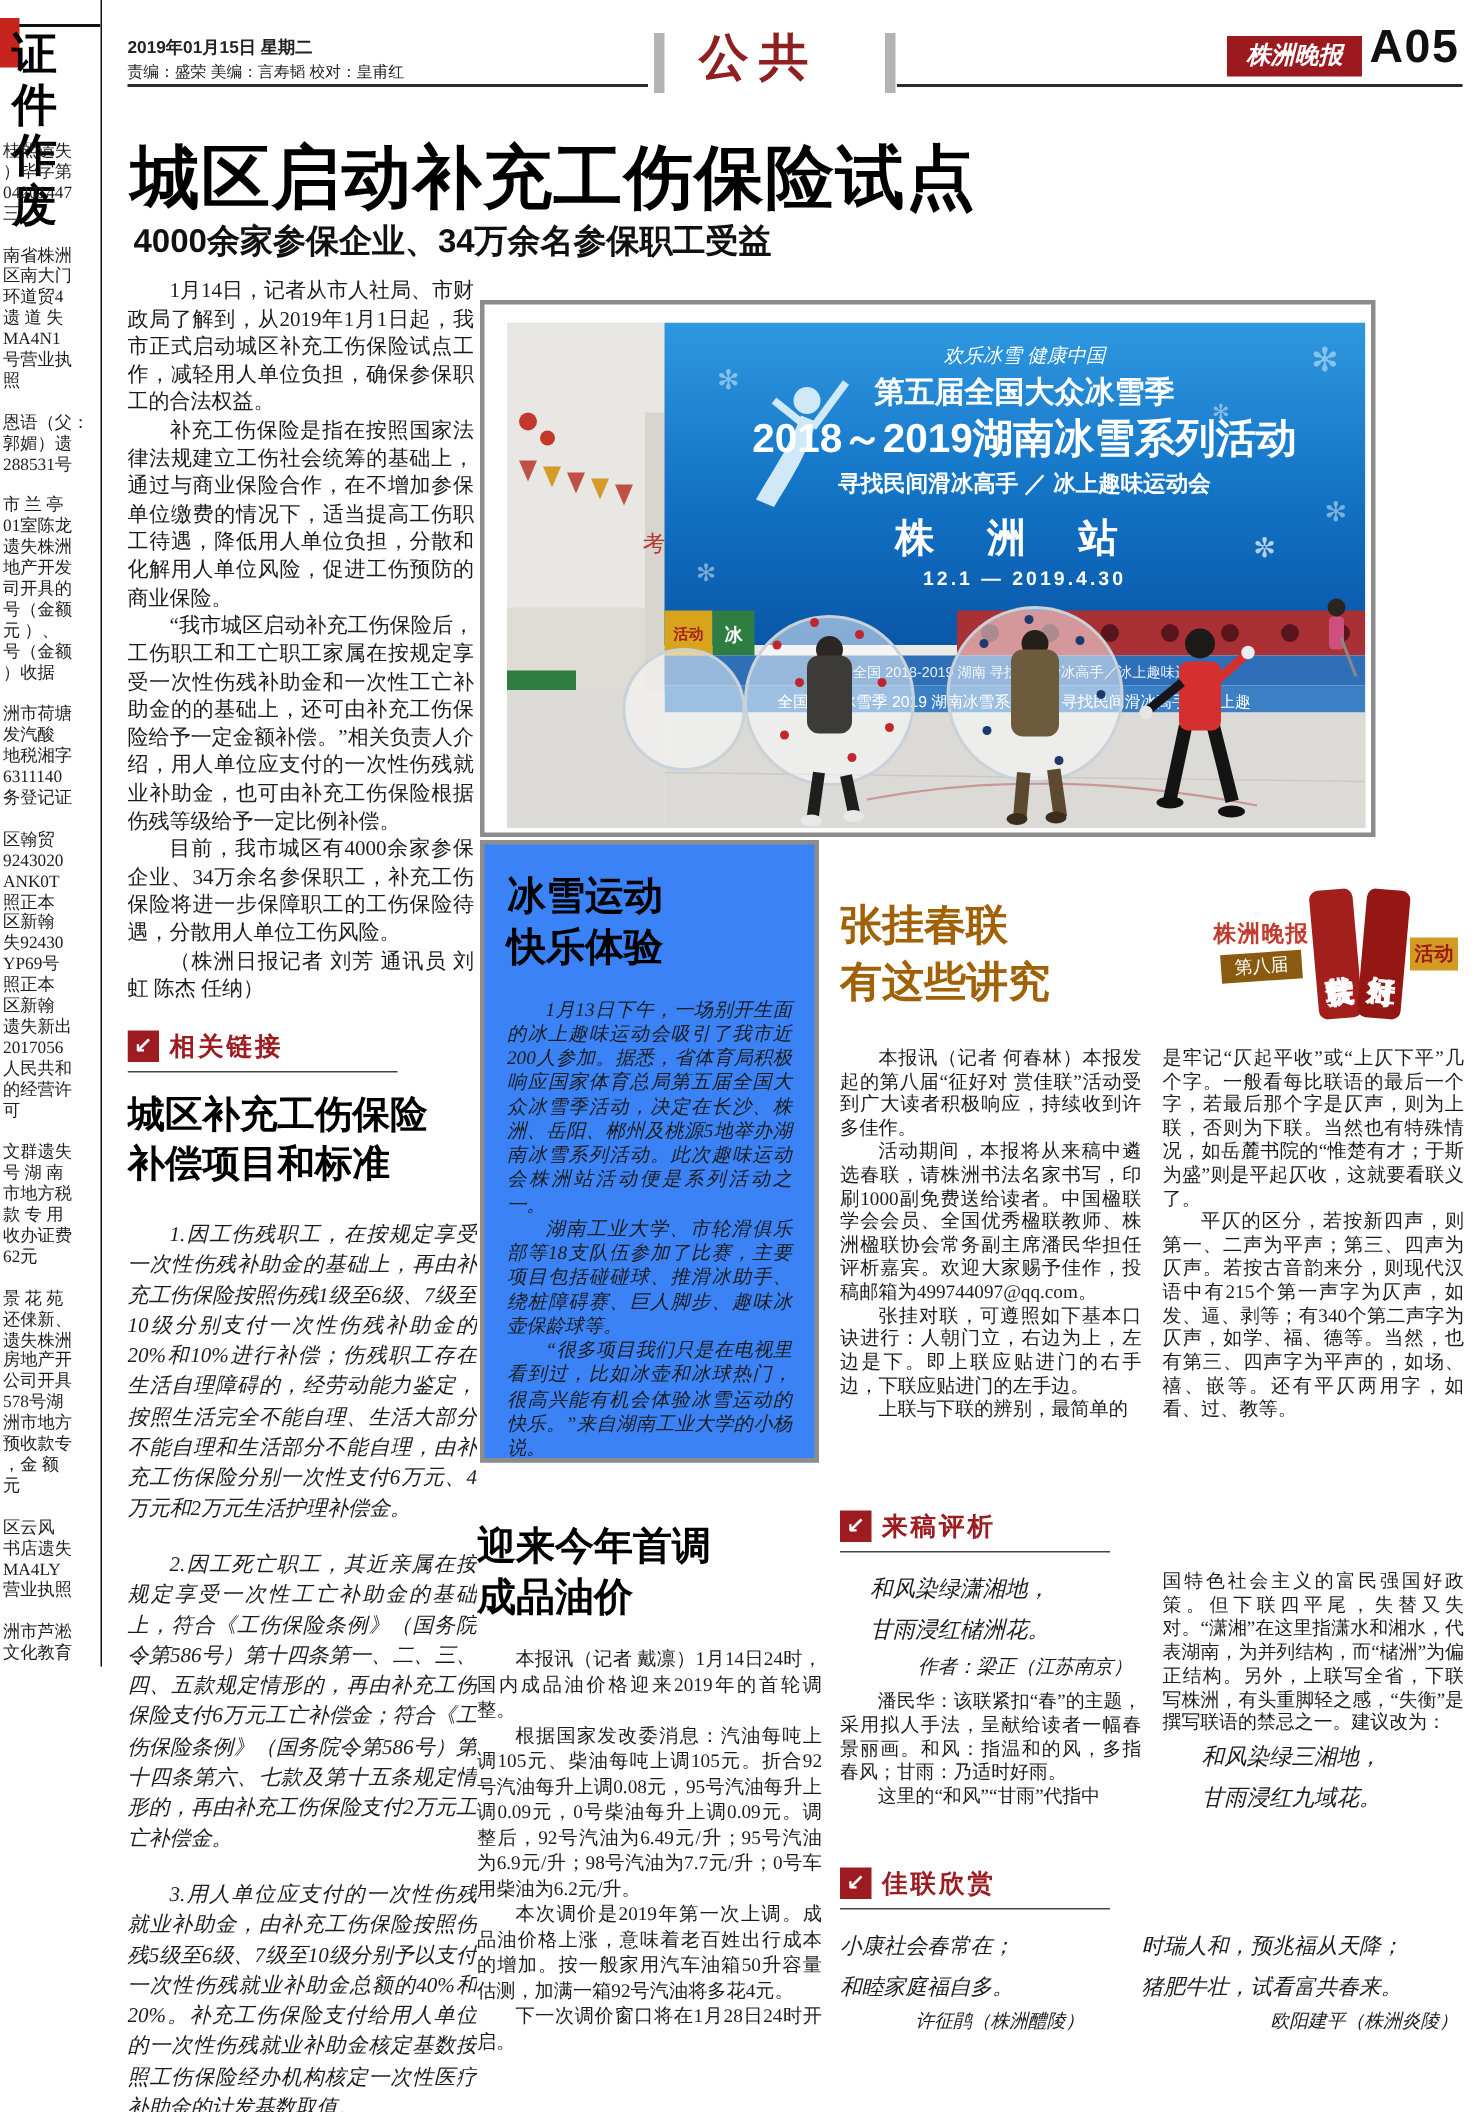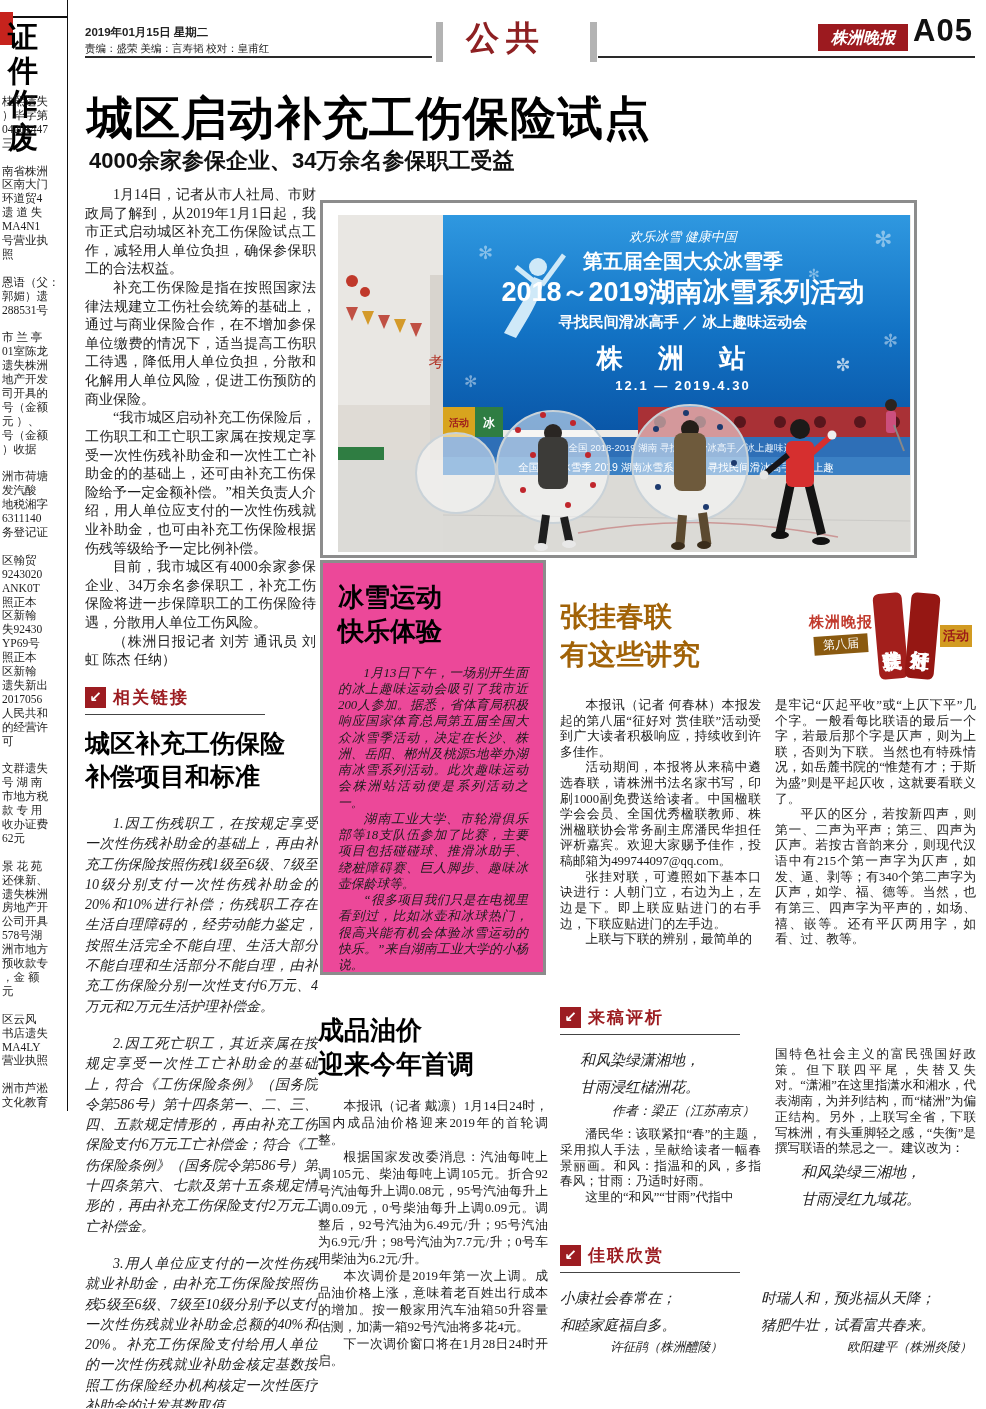--- a/index.html
+++ b/index.html
@@ -63,21 +63,21 @@
   .related-body{margin-top:22px;font-size:14px;line-height:1.45;}
   .related-body p{margin:0 0 17px 0;}
 
   
   .photo-frame{left:320px;top:200px;width:597px;height:358px;border:3px solid #8c8c8c;
                box-sizing:border-box;padding:12px 3px 3px 15px;background:#fff;}
   .photo-frame svg{display:block;}
 
   
   .photo-story{left:320px;top:560px;width:226px;height:415px;border:3px solid #8c8c8c;
-               box-sizing:border-box;padding:18px 15px 10px 15px;overflow:hidden;background:#ec4899;}
+               box-sizing:border-box;padding:18px 15px 10px 15px;overflow:hidden;background:#3b82f6;}
   .ps-title{font-size:26px;font-weight:800;line-height:1.3;color:#000;}
   .ps-body{margin-top:16px;font-size:12.8px;line-height:1.27;}
   .ps-body p{margin:0;}
 
   
   .oil{left:318px;top:1014px;width:230px;height:393px;overflow:hidden;}
   .oil-title{font-size:26px;font-weight:800;line-height:1.3;color:#000;}
   .oil-body{margin-top:16px;font-size:12.8px;line-height:1.33;}
   .oil-body p{margin:0;}
 
@@ -402,22 +402,22 @@
   </div>
   <div class="related-body kai just indent">
       <p>1.因工伤残职工，在按规定享受一次性伤残补助金的基础上，再由补充工伤保险按照伤残1级至6级、7级至10级分别支付一次性伤残补助金的20%和10%进行补偿；伤残职工存在生活自理障碍的，经劳动能力鉴定，按照生活完全不能自理、生活大部分不能自理和生活部分不能自理，由补充工伤保险分别一次性支付6万元、4万元和2万元生活护理补偿金。</p>
       <p>2.因工死亡职工，其近亲属在按规定享受一次性工亡补助金的基础上，符合《工伤保险条例》（国务院令第586号）第十四条第一、二、三、四、五款规定情形的，再由补充工伤保险支付6万元工亡补偿金；符合《工伤保险条例》（国务院令第586号）第十四条第六、七款及第十五条规定情形的，再由补充工伤保险支付2万元工亡补偿金。</p>
       <p>3.用人单位应支付的一次性伤残就业补助金，由补充工伤保险按照伤残5级至6级、7级至10级分别予以支付一次性伤残就业补助金总额的40%和20%。补充工伤保险支付给用人单位的一次性伤残就业补助金核定基数按照工伤保险经办机构核定一次性医疗补助金的计发基数取值。</p>
     </div>
 </div>
 
 <div class="abs oil">
   <div class="oil-title hei">
+    <div>迎来今年首调</div>
     <div>成品油价</div>
-    <div>迎来今年首调</div>
   </div>
   <div class="oil-body just indent">
       <p>本报讯（记者 戴凛）1月14日24时，国内成品油价格迎来2019年的首轮调整。</p>
       <p>根据国家发改委消息：汽油每吨上调105元、柴油每吨上调105元。折合92号汽油每升上调0.08元，95号汽油每升上调0.09元，0号柴油每升上调0.09元。调整后，92号汽油为6.49元/升；95号汽油为6.9元/升；98号汽油为7.7元/升；0号车用柴油为6.2元/升。</p>
       <p>本次调价是2019年第一次上调。成品油价格上涨，意味着老百姓出行成本的增加。按一般家用汽车油箱50升容量估测，加满一箱92号汽油将多花4元。</p>
       <p>下一次调价窗口将在1月28日24时开启。</p>
     </div>
 </div>
 
 <div class="abs cpl">

